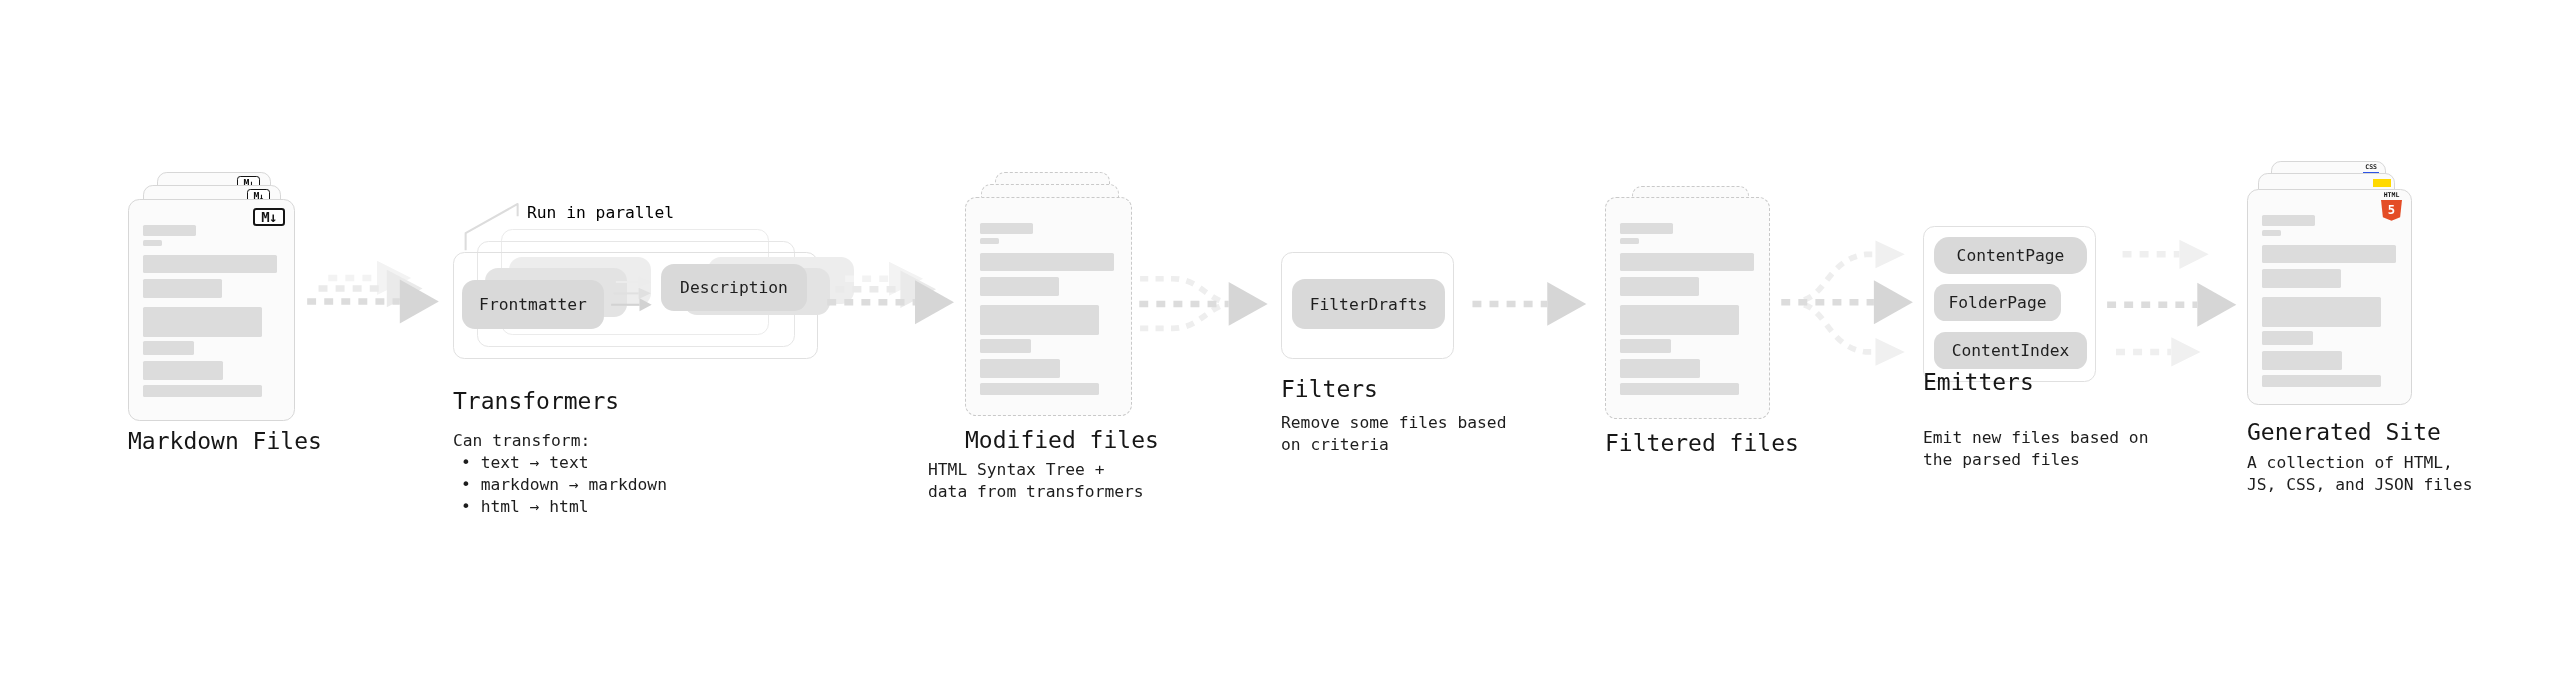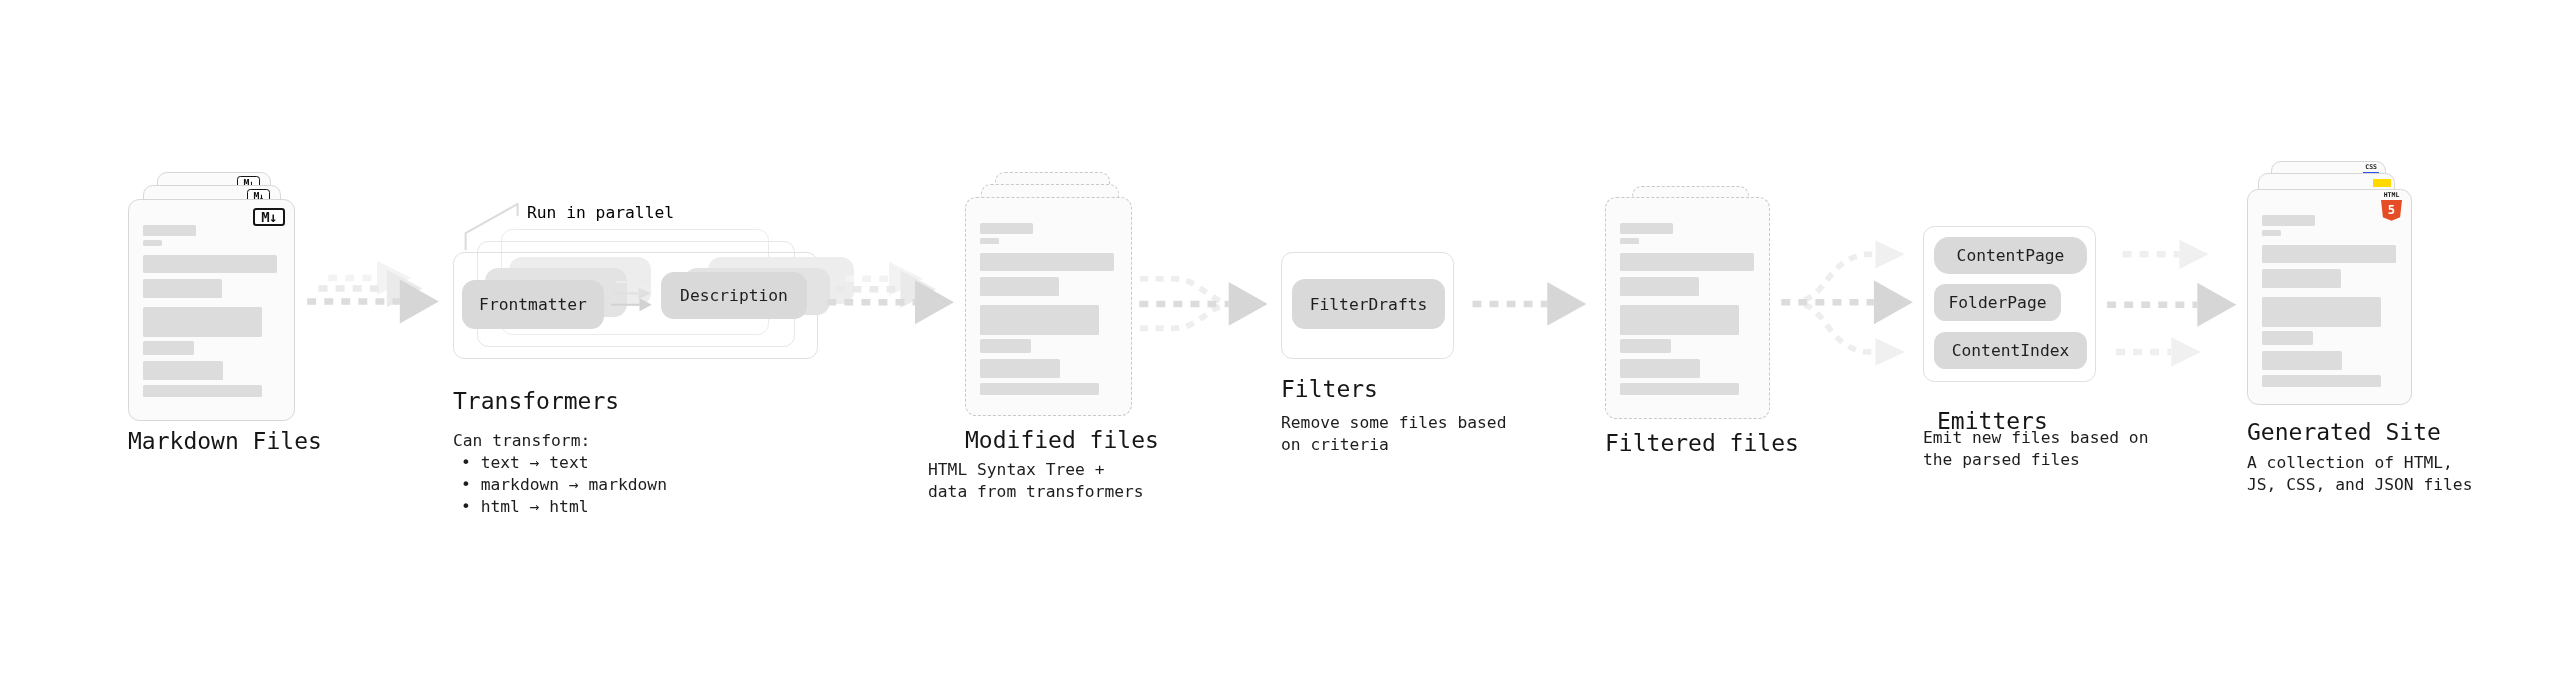--- a/index.html
+++ b/index.html
@@ -128,21 +128,21 @@
   <div class="sec">
     <div class="frame ghost2" style="left:501px;top:229px;width:268px;height:106px;"></div>
     <div class="frame ghost1" style="left:477px;top:241px;width:318px;height:106px;"></div>
     <div class="frame" style="left:453px;top:252px;width:365px;height:107px;"></div>
 
     <div class="pill g2" style="left:509px;top:257px;width:142px;height:49px;"></div>
     <div class="pill g2" style="left:708px;top:257px;width:146px;height:47px;"></div>
     <div class="pill g1" style="left:485px;top:268px;width:142px;height:49px;"></div>
     <div class="pill g1" style="left:684px;top:268px;width:146px;height:47px;"></div>
     <div class="pill" style="left:462px;top:280px;width:142px;height:49px;">Frontmatter</div>
-    <div class="pill" style="left:661px;top:272px;width:146px;height:47px;">Description</div>
+    <div class="pill" style="left:661px;top:264px;width:146px;height:47px;">Description</div>
 
     <div class="parallel-note">Run in parallel</div>
 
     <div class="heading" style="left:453px;top:387px;">Transformers</div>
     <div class="desc" style="left:453px;top:430px;">
       <div>Can transform:</div>
       <div class="indent">• text → text</div>
       <div class="indent">• markdown → markdown</div>
       <div class="indent">• html → html</div>
     </div>
@@ -199,21 +199,21 @@
     </div>
     <div class="heading" style="left:1605px;top:429px;">Filtered files</div>
   </div>
 
   
   <div class="sec">
     <div class="frame" style="left:1923px;top:226px;width:173px;height:156px;"></div>
     <div class="pill" style="left:1934px;top:237px;width:153px;height:37px;border-radius:15px;">ContentPage</div>
     <div class="pill" style="left:1934px;top:284px;width:127px;height:37px;border-radius:11.4px;">FolderPage</div>
     <div class="pill" style="left:1934px;top:332px;width:153px;height:37px;border-radius:11.4px;">ContentIndex</div>
-    <div class="heading" style="left:1923px;top:407px;margin-left:14px;">Emitters</div>
+    <div class="heading" style="left:1923px;top:368px;">Emitters</div>
     <div class="desc" style="left:1923px;top:427px;">
       <div>Emit new files based on</div>
       <div>the parsed files</div>
     </div>
   </div>
 
   
   <div class="sec">
     <div class="card backcard" style="left:2271px;top:161px;width:115px;height:49px;">
       <div class="css-badge">

